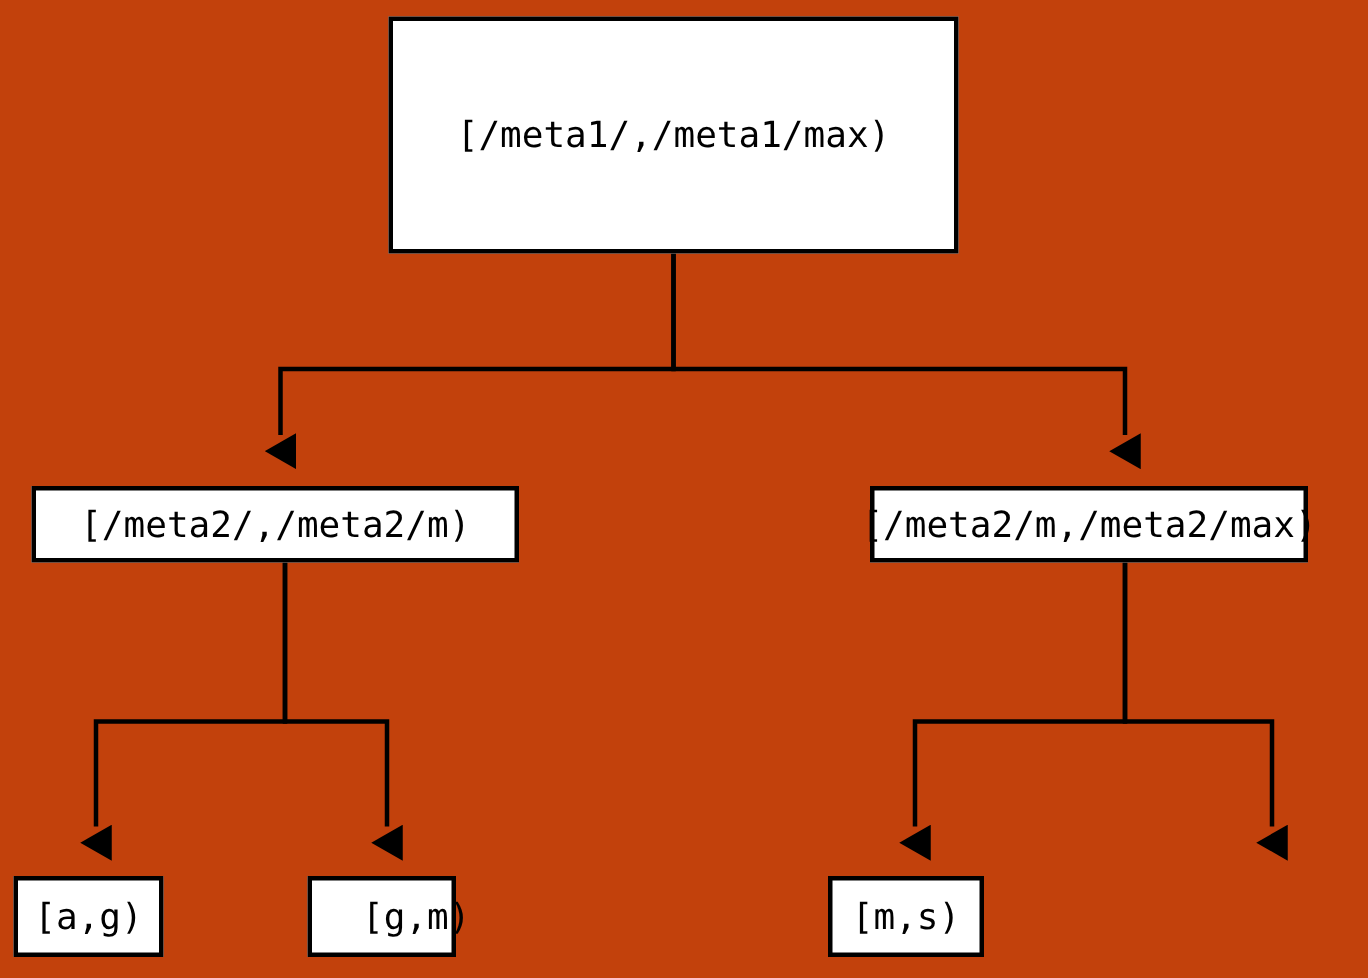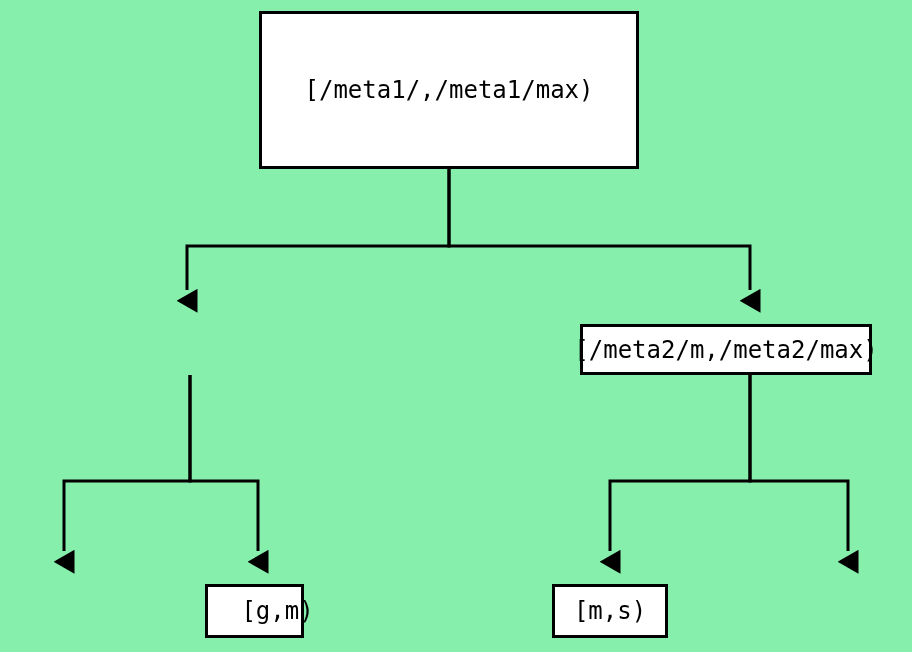--- a/index.html
+++ b/index.html
@@ -4,21 +4,21 @@
 <style>
   html, body {
     margin: 0;
     padding: 0;
     background: #ffffff;
   }
   #canvas {
     position: relative;
     width: 912px;
     height: 652px;
-    background: #86efac;
+    background: #c2410c;
     overflow: hidden;
     font-family: "DejaVu Sans Mono", "Liberation Mono", monospace;
     text-align: right;
   }
   #edge-layer {
     position: absolute;
     left: 0;
     top: 0;
     width: 912px;
     height: 652px;
@@ -57,21 +57,21 @@
   #node-mid-left  { left: 21px;  width: 325px; }
   #node-mid-right { left: 580px; width: 292px; }
   
   .node-leaf {
     top: 584px;
     height: 54px;
     font-size: 24px;
   }
   #node-leaf-ag   { left: 9px;   width: 100px; }
   #node-leaf-gm   { left: 205px; width: 99px; padding-left: 46px;  }
-  #node-leaf-ms   { left: 552px; width: 116px; }
+  #node-leaf-ms   { left: 552px; width: 104px; }
   #node-leaf-smax { left: 778px; width: 120px; }
 </style>
 </head>
 <body>
 
 <div id="canvas">
 
   <svg id="edge-layer" viewBox="0 0 912 652" width="912" height="652" xmlns="http://www.w3.org/2000/svg">
     <defs>
       <marker id="arrowhead" markerWidth="8" markerHeight="7" refX="0.4" refY="3.5" orient="auto" markerUnits="strokeWidth">
@@ -98,25 +98,31 @@
     </g>
     <g>
       <path d="M 750 375 L 750 481 L 848 481 L 848 551" fill="none" stroke="#000000" stroke-width="3" marker-end="url(#arrowhead)"></path>
     </g>
   </svg>
 
   <div class="node" id="node-root">
     <span class="node-label">[/meta1/,/meta1/max)</span>
   </div>
 
+  <div class="node node-mid" id="node-mid-left">
+    <span class="node-label">[/meta2/,/meta2/m)</span>
+  </div>
 
   <div class="node node-mid" id="node-mid-right">
     <span class="node-label">[/meta2/m,/meta2/max)</span>
   </div>
 
+  <div class="node node-leaf" id="node-leaf-ag">
+    <span class="node-label">[a,g)</span>
+  </div>
 
   <div class="node node-leaf" id="node-leaf-gm">
     <span class="node-label">[g,m)</span>
   </div>
 
   <div class="node node-leaf" id="node-leaf-ms">
     <span class="node-label">[m,s)</span>
   </div>
 
 

